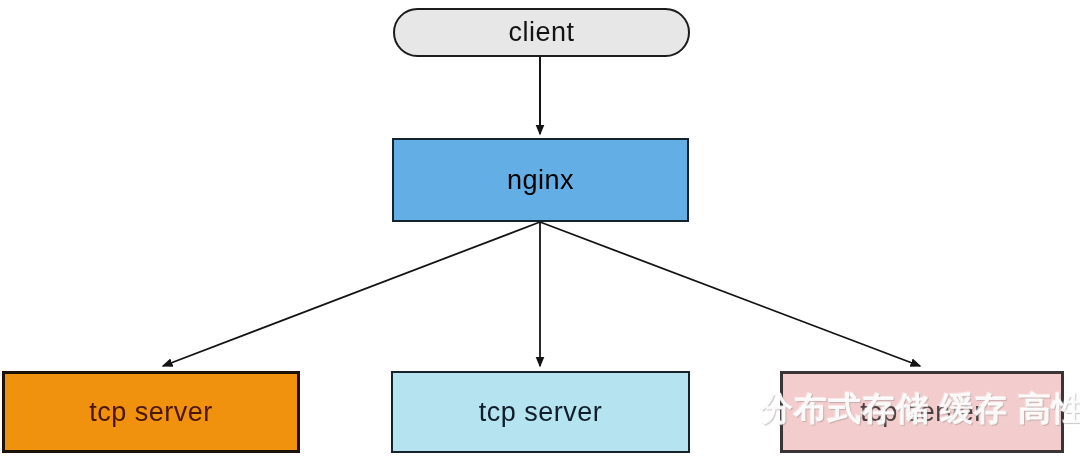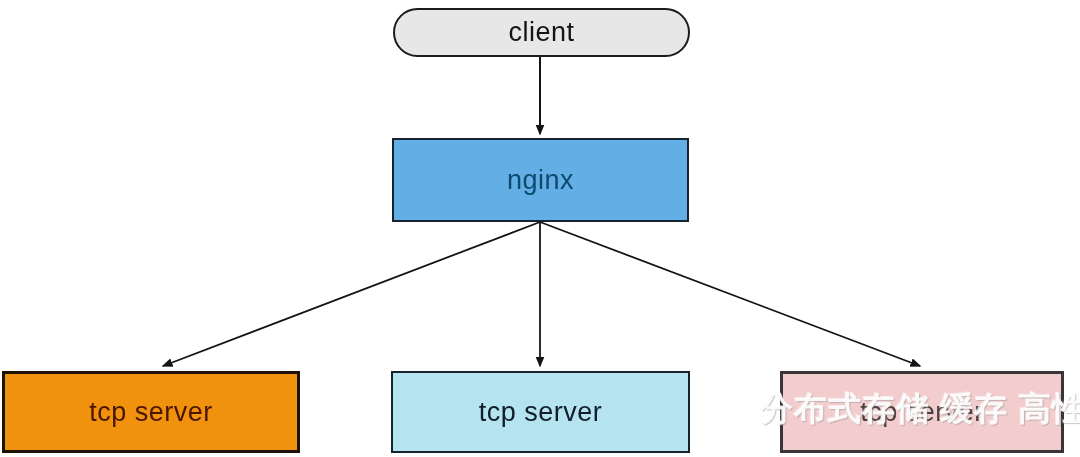--- a/index.html
+++ b/index.html
@@ -106,21 +106,21 @@
     <line x1="540" y1="57" x2="540" y2="134" stroke="#141414" stroke-width="2" marker-end="url(#arrowhead)"></line>
     <line x1="540" y1="222" x2="163" y2="366" stroke="#141414" stroke-width="1.8" marker-end="url(#arrowhead)"></line>
     <line x1="540" y1="222" x2="540" y2="366" stroke="#141414" stroke-width="1.8" marker-end="url(#arrowhead)"></line>
     <line x1="540" y1="222" x2="920" y2="366" stroke="#141414" stroke-width="1.8" marker-end="url(#arrowhead)"></line>
   </svg>
 
   <div class="node node-client" style="background-color: rgb(231, 231, 231); color: rgb(20, 20, 20);">
     <span>client</span>
   </div>
 
-  <div class="node node-nginx" style="background-color: rgb(100, 174, 230); color: #0c4a6e;">
+  <div class="node node-nginx" style="background-color: rgb(100, 174, 230); color: #000000;">
     <span>nginx</span>
   </div>
 
   <div class="node node-tcp1" style="background-color: rgb(240, 146, 14); color: rgb(74, 22, 2);">
     <span>tcp server</span>
   </div>
 
   <div class="node node-tcp2" style="background-color: rgb(181, 227, 239); color: rgb(16, 30, 44);">
     <span>tcp server</span>
   </div>

